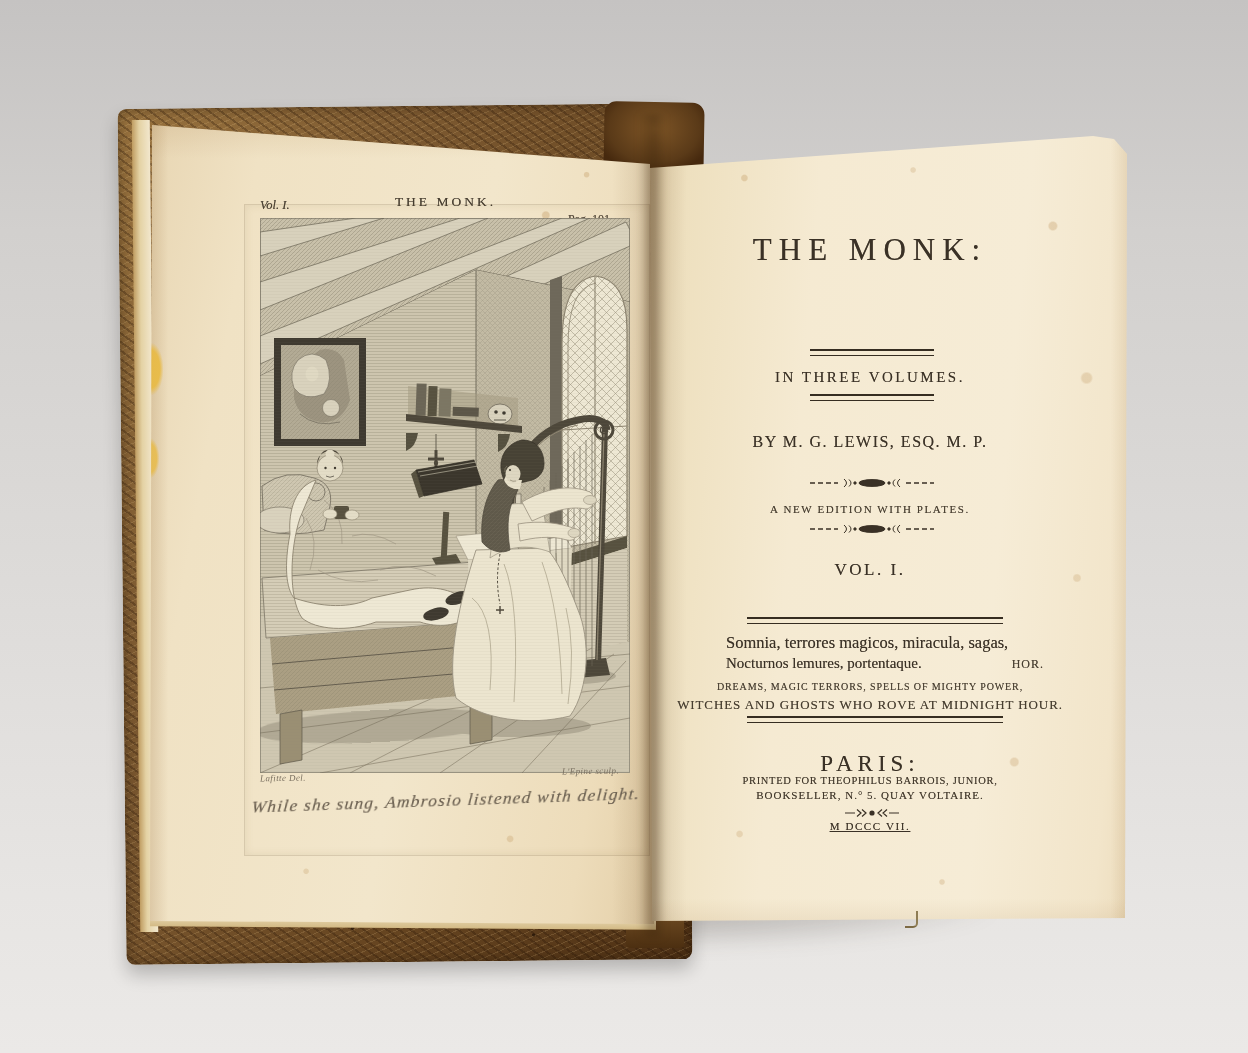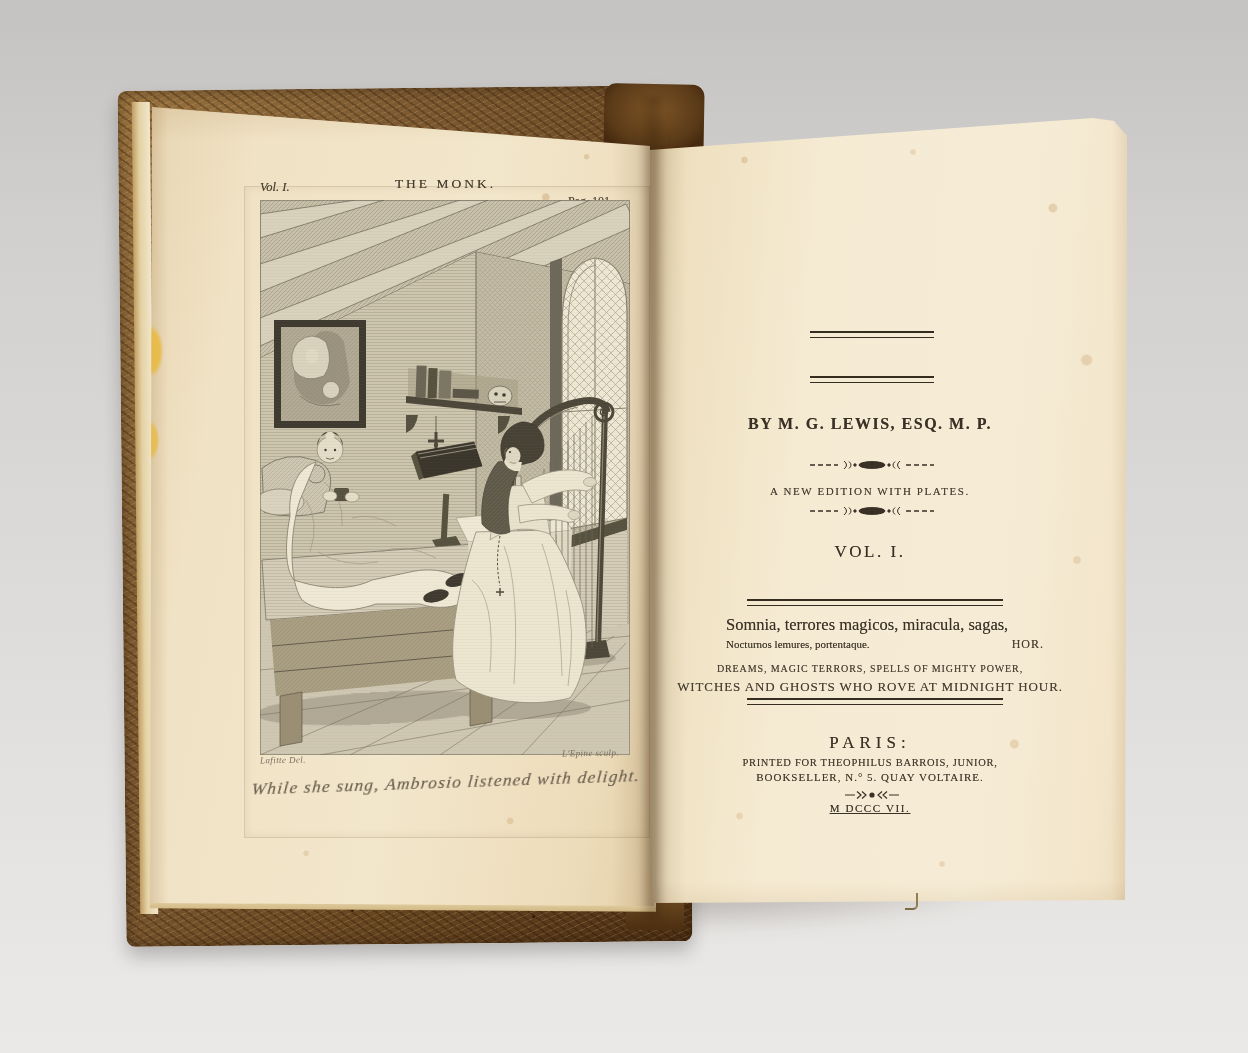--- a/index.html
+++ b/index.html
@@ -1,21 +1,21 @@
 <!DOCTYPE html>
 <html><head>
 <meta charset="utf-8">
 <style>
   html,body{margin:0;padding:0;}
   body{
     width:1248px;height:1053px;overflow:hidden;position:relative;
     font-family:"Liberation Serif","DejaVu Serif",serif;
     background:linear-gradient(180deg,#c5c3c2 0%,#d2d0ce 22%,#dddbd9 55%,#e7e5e3 85%,#ebe9e7 100%);
   }
-  .scene{position:absolute;inset:0;}
+  .scene{position:absolute;inset:0;margin-top:18px;}
 
   
   .book-shadow{
     position:absolute;left:118px;top:840px;width:1010px;height:110px;
     background:radial-gradient(50% 50% at 50% 45%,rgba(45,38,30,.30),rgba(45,38,30,.12) 55%,transparent 75%);
     filter:blur(9px);z-index:0;
   }
 
   
   .leather{
@@ -122,34 +122,34 @@
     text-shadow:0 0 .6px rgba(107,96,81,.5);
   }
 
   .rp-center{left:20px;width:404px;text-align:center;}
   .t-title{top:102px;font-size:31px;letter-spacing:7px;}
   .t-sub{top:163px;font-size:22px;letter-spacing:5px;}
   .drule{border-top:2.4px solid #362d21;border-bottom:1.1px solid #362d21;height:4px;}
   .rule1{left:162px;top:219px;width:124px;}
   .t-volumes{top:239px;font-size:15px;letter-spacing:2.5px;}
   .rule2{left:162px;top:264px;width:124px;}
-  .t-author{top:303px;font-size:16px;letter-spacing:1.5px;font-weight:bold;}
+  .t-author{top:303px;font-size:16px;letter-spacing:1.5px;}
   .orn1{left:160px;top:347px;}
   .t-edition{top:373px;font-size:11px;letter-spacing:1.6px;color:#473e30;}
   .orn2{left:160px;top:393px;}
   .t-vol{top:430px;font-size:17px;letter-spacing:2.5px;}
   .rule3{left:99px;top:487px;width:256px;}
   .latin1{left:78px;top:503px;width:340px;font-size:16.5px;text-align:left;font-family:Liberation Serif, serif;}
   .latin2{left:78px;top:525px;width:318px;display:flex;justify-content:space-between;align-items:baseline;}
-  .latin2 .l{font-size:11px;}
+  .latin2 .l{font-size:15px;}
   .latin2 .hor{font-size:12px;letter-spacing:1px;color:#473e30;}
   .eng1{top:551px;font-size:10px;letter-spacing:.9px;color:#473e30;}
   .eng2{top:567px;font-size:13px;letter-spacing:.9px;color:#473e30;}
   .rule4{left:99px;top:586px;width:256px;}
-  .t-paris{top:621px;font-size:17px;letter-spacing:5px;text-align:center;}
+  .t-paris{top:621px;font-size:23px;letter-spacing:5px;text-align:center;}
   .imp1{top:645px;font-size:10.5px;letter-spacing:.7px;color:#42392c;}
   .imp2{top:659px;font-size:11px;letter-spacing:1px;color:#42392c;}
   .orn3{left:196px;top:678px;}
   .t-year{top:690px;font-size:11px;letter-spacing:1.6px;text-decoration:underline;}
 </style>
 </head>
 <body>
 
 <div class="scene">
 
@@ -373,22 +373,24 @@
       <rect width="370" height="555" fill="url(#h2)" opacity="0.13"></rect>
       <rect x="0.5" y="0.5" width="369" height="554" fill="none" stroke="#6e685a" stroke-width="1" opacity="0.55"></rect>
     </svg>
 
     <span class="credit credit-l">Lafitte Del.</span>
     <span class="credit credit-r">L'Epine sculp.</span>
     <div class="lp-caption">While she sung, Ambrosio listened with delight.</div>
   </div>
 
   <div class="page page-right">
+    <div class="rp-center t-title ink">THE MONK:</div>
 
     <div class="drule rule1"></div>
+    <div class="rp-center t-volumes ink">IN THREE VOLUMES.</div>
     <div class="drule rule2"></div>
 
     <div class="rp-center t-author ink">BY M. G. LEWIS, ESQ. M. P.</div>
 
     <svg class="orn1" width="128" height="12" viewBox="0 0 128 12">
       <g stroke="#3a3126" fill="#3a3126">
         <path d="M2,6 h28" stroke-width="1.5" stroke-dasharray="5,3" fill="none"></path>
         <path d="M36,2 q5,4 0,8 M41,2.5 q4,3.5 0,7" fill="none" stroke-width="1"></path>
         <circle cx="47" cy="6" r="1.2"></circle>
         <ellipse cx="64" cy="6" rx="13" ry="3.4"></ellipse>

